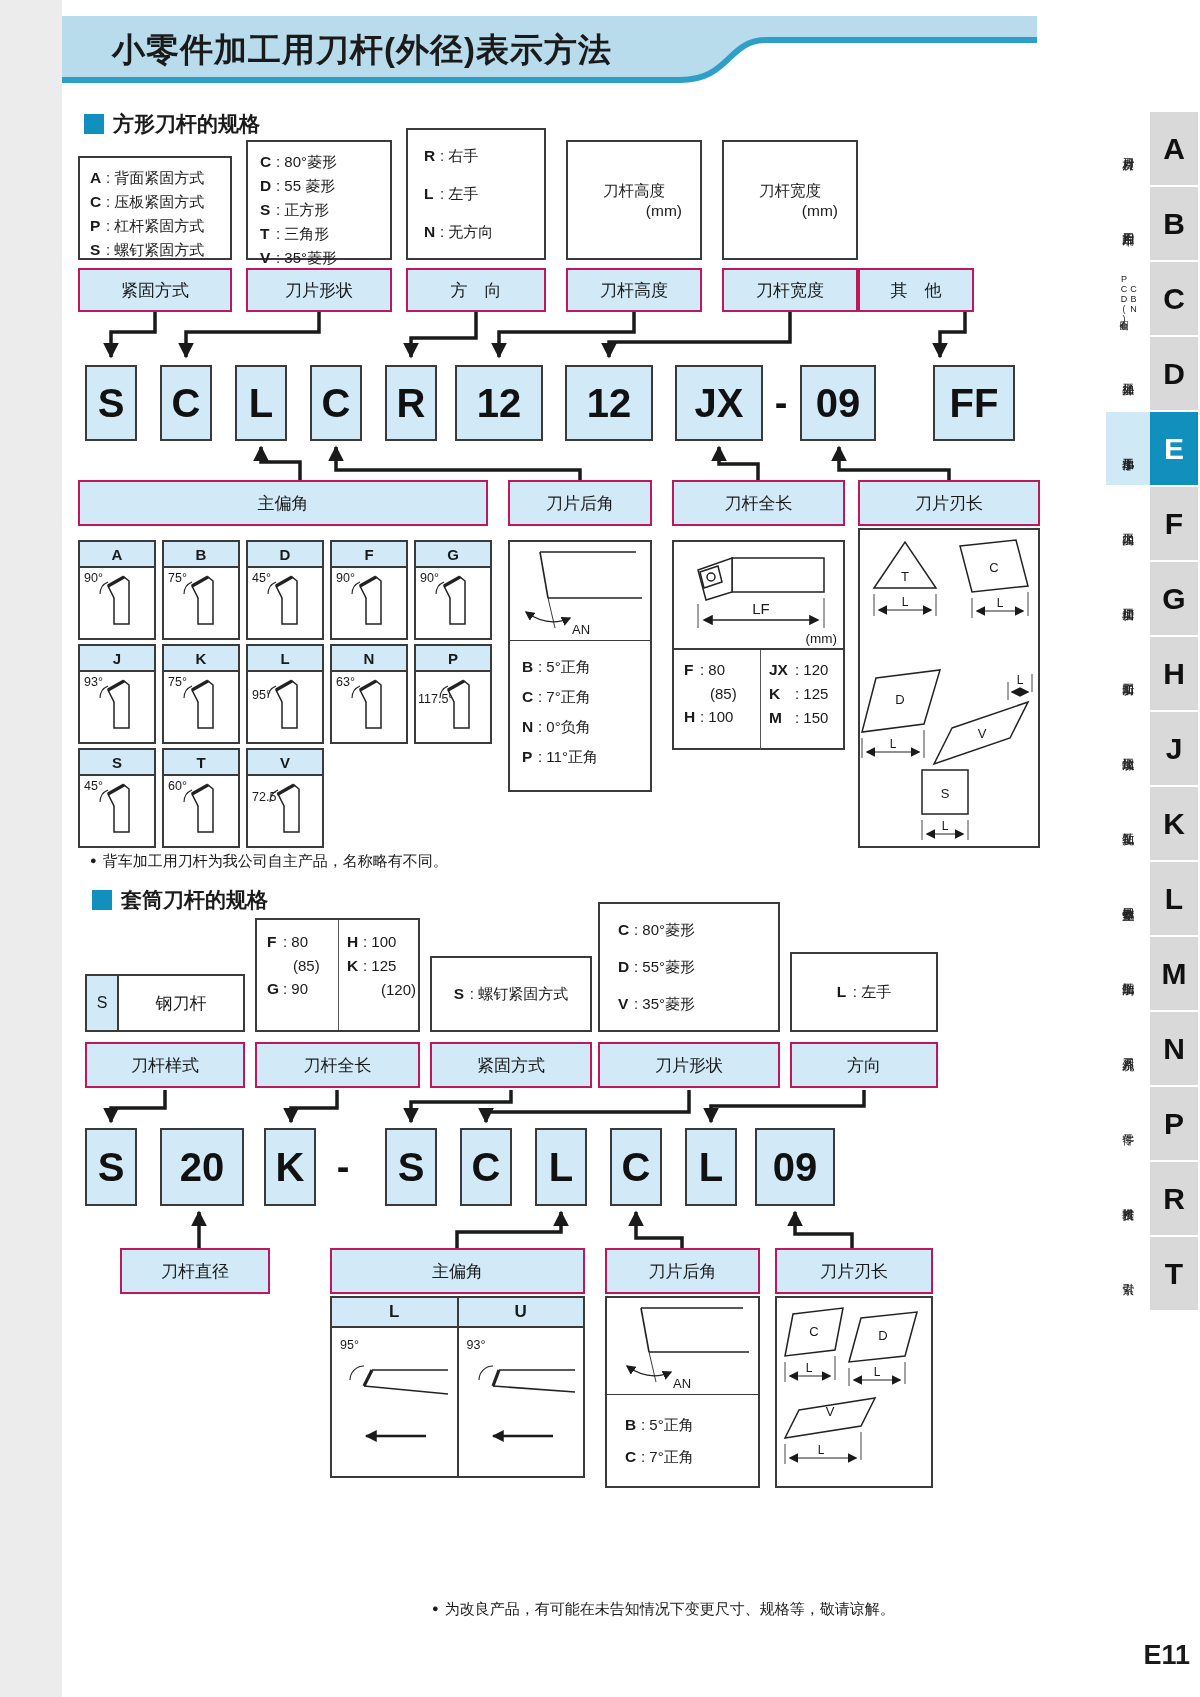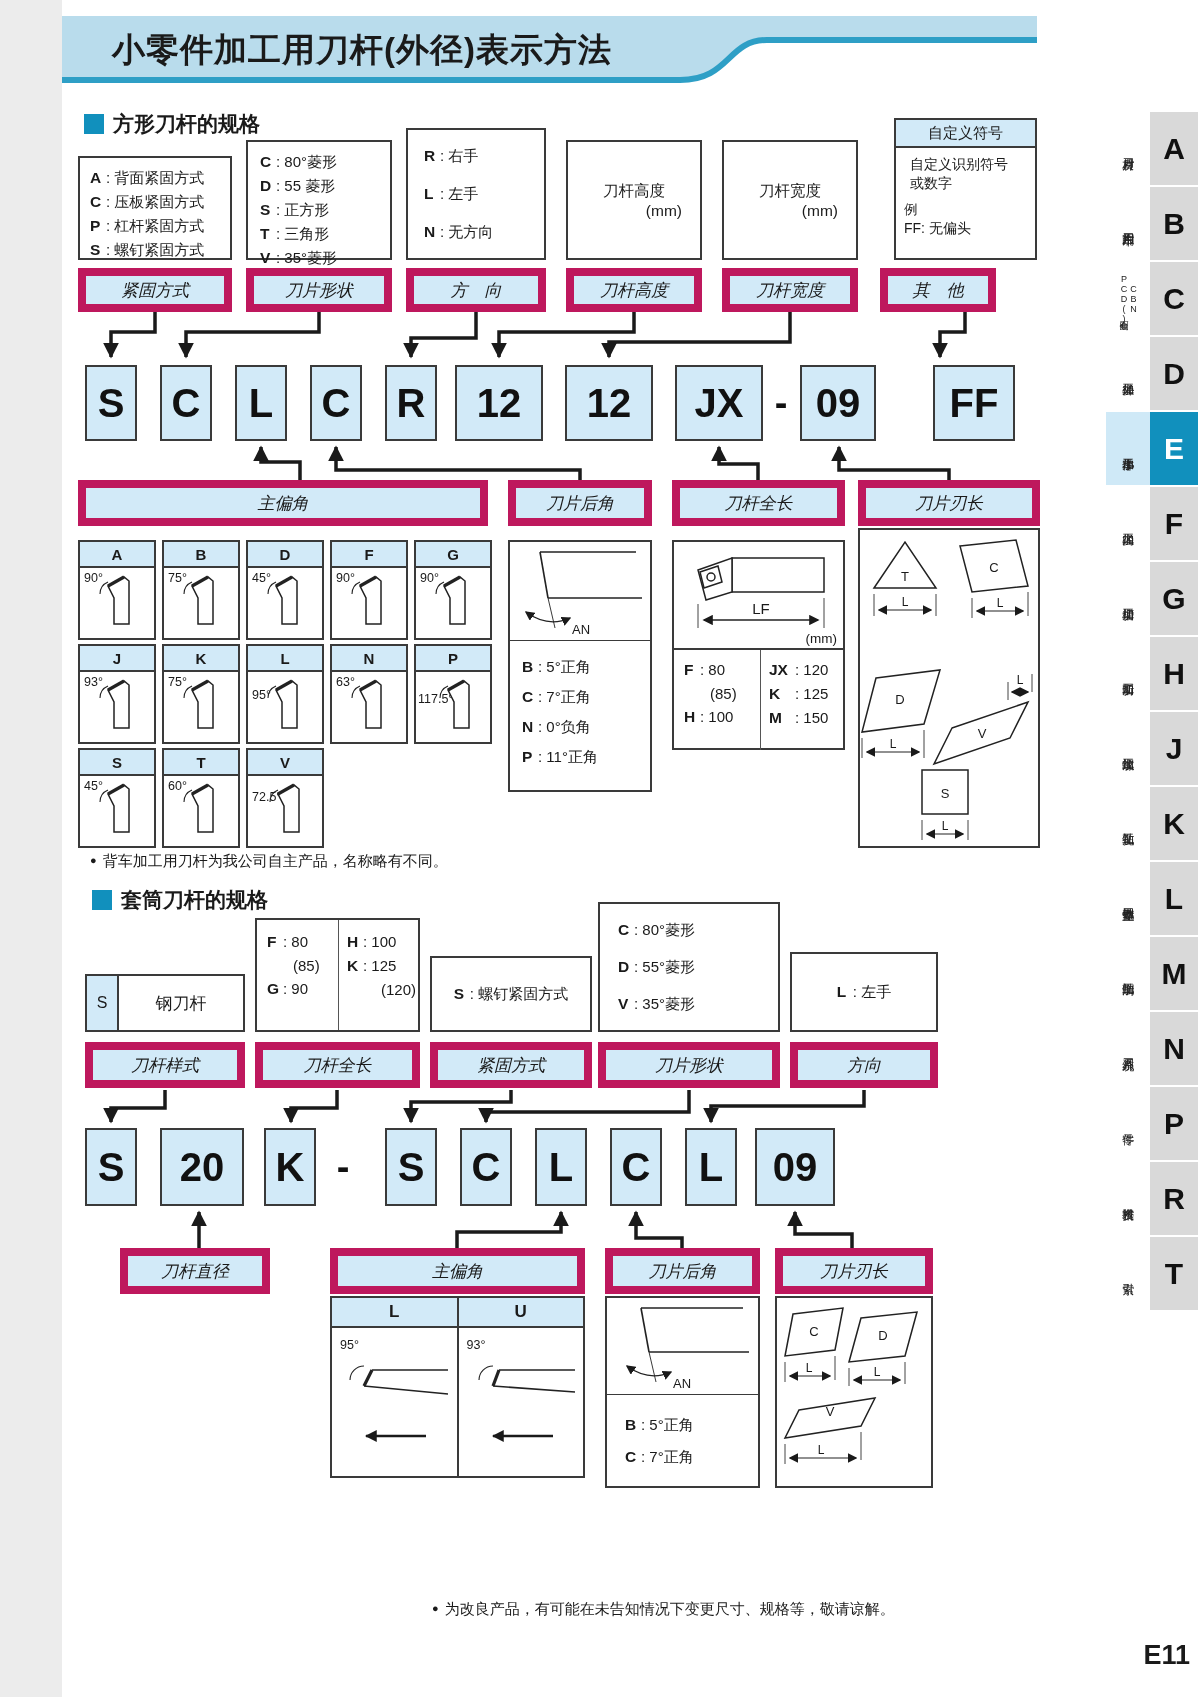--- a/index.html
+++ b/index.html
@@ -2,22 +2,22 @@
 <html><head>
 <meta charset="utf-8">
 <style>
   html,body{margin:0;padding:0;background:#e8e8e8;}
   .page{position:relative;width:1200px;height:1697px;background:#ffffff;
         font-family:"Liberation Sans","DejaVu Sans",sans-serif;color:#1a1a1a;overflow:hidden;}
   .gutter{position:absolute;left:0;top:0;width:62px;height:1697px;background:#ececec;}
   .abs{position:absolute;box-sizing:border-box;}
   .box{position:absolute;box-sizing:border-box;border:2px solid #3a3a3a;background:#fff;}
   .bluefill{background:#d2eaf8;}
-  .bluebox{position:absolute;box-sizing:border-box;border:8px solid #be185d;background:#d2eaf8;
-           display:flex;align-items:center;justify-content:center;font-size:17px;font-style:italic;}
+  .bluebox{position:absolute;box-sizing:border-box;border:2px solid #be185d;background:#d2eaf8;
+           display:flex;align-items:center;justify-content:center;font-size:17px;}
   .codebox{position:absolute;box-sizing:border-box;border:2px solid #3a3a3a;background:#d2eaf8;
            display:flex;align-items:center;justify-content:center;font-weight:bold;font-size:40px;color:#111;}
   .code-dash{position:absolute;display:flex;align-items:center;justify-content:center;
              font-weight:bold;font-size:38px;color:#111;}
   .title{position:absolute;left:92px;top:28px;font-size:33px;font-weight:bold;letter-spacing:1px;margin-left:20px;}
   .sechead{position:absolute;font-size:21px;font-weight:bold;display:flex;align-items:center;}
   .sq{display:inline-block;width:20px;height:20px;background:#1190bd;margin-right:9px;}
   .kv{display:flex;align-items:baseline;font-size:15px;line-height:1.55;}
   .kv b{min-width:16px;font-size:15.5px;}
   .kv.wide b{min-width:26px;}
@@ -227,36 +227,27 @@
       </div>
   </div>
   <div class="box" style="left:566px;top:140px;width:136px;height:120px;display:flex;flex-direction:column;align-items:center;justify-content:center;font-size:15.5px">
     <span>刀杆高度</span>
     <span style="align-self:flex-end;margin-right:18px">(mm)</span>
   </div>
   <div class="box" style="left:722px;top:140px;width:136px;height:120px;display:flex;flex-direction:column;align-items:center;justify-content:center;font-size:15.5px">
     <span>刀杆宽度</span>
     <span style="align-self:flex-end;margin-right:18px">(mm)</span>
   </div>
-  <div class="box" style="left:894px;top:118px;width:143px;height:142px">
-    <div class="bluefill" style="height:26px;border-bottom:2px solid #3a3a3a;display:flex;align-items:center;justify-content:center;font-size:15px">自定义符号</div>
-    <div style="padding:7px 8px;font-size:14px;line-height:1.35">
-      <div style="padding-left:6px">自定义识别符号</div>
-      <div style="padding-left:6px">或数字</div>
-      <div style="margin-top:8px;font-size:13.5px">例</div>
-      <div style="font-size:14px">FF: 无偏头</div>
-    </div>
-  </div>
 
   <div class="bluebox" style="left:78px;top:268px;width:154px;height:44px">紧固方式</div>
   <div class="bluebox" style="left:246px;top:268px;width:146px;height:44px">刀片形状</div>
   <div class="bluebox" style="left:406px;top:268px;width:140px;height:44px">方　向</div>
   <div class="bluebox" style="left:566px;top:268px;width:136px;height:44px">刀杆高度</div>
   <div class="bluebox" style="left:722px;top:268px;width:136px;height:44px">刀杆宽度</div>
-  <div class="bluebox" style="left:880px;top:268px;width:116px;height:44px">其　他</div>
+  <div class="bluebox" style="left:858px;top:268px;width:116px;height:44px">其　他</div>
 
   <svg class="abs" style="left:0;top:300px;pointer-events:none" width="1060" height="190" viewBox="0 0 1060 190">
     <g stroke="#1a1a1a" stroke-width="3.5" fill="none">
       <path d="M155,12 V32 H111 V57" marker-end="url(#ah)"></path>
       <path d="M319,12 V32 H186 V57" marker-end="url(#ah)"></path>
       <path d="M476,12 V38 H411 V57" marker-end="url(#ah)"></path>
       <path d="M634,12 V32 H499 V57" marker-end="url(#ah)"></path>
       <path d="M790,12 V42 H609 V57" marker-end="url(#ah)"></path>
       <path d="M965,12 V32 H940 V57" marker-end="url(#ah)"></path>
       <path d="M300,180 V162 H261 V147" marker-end="url(#ah)"></path>

